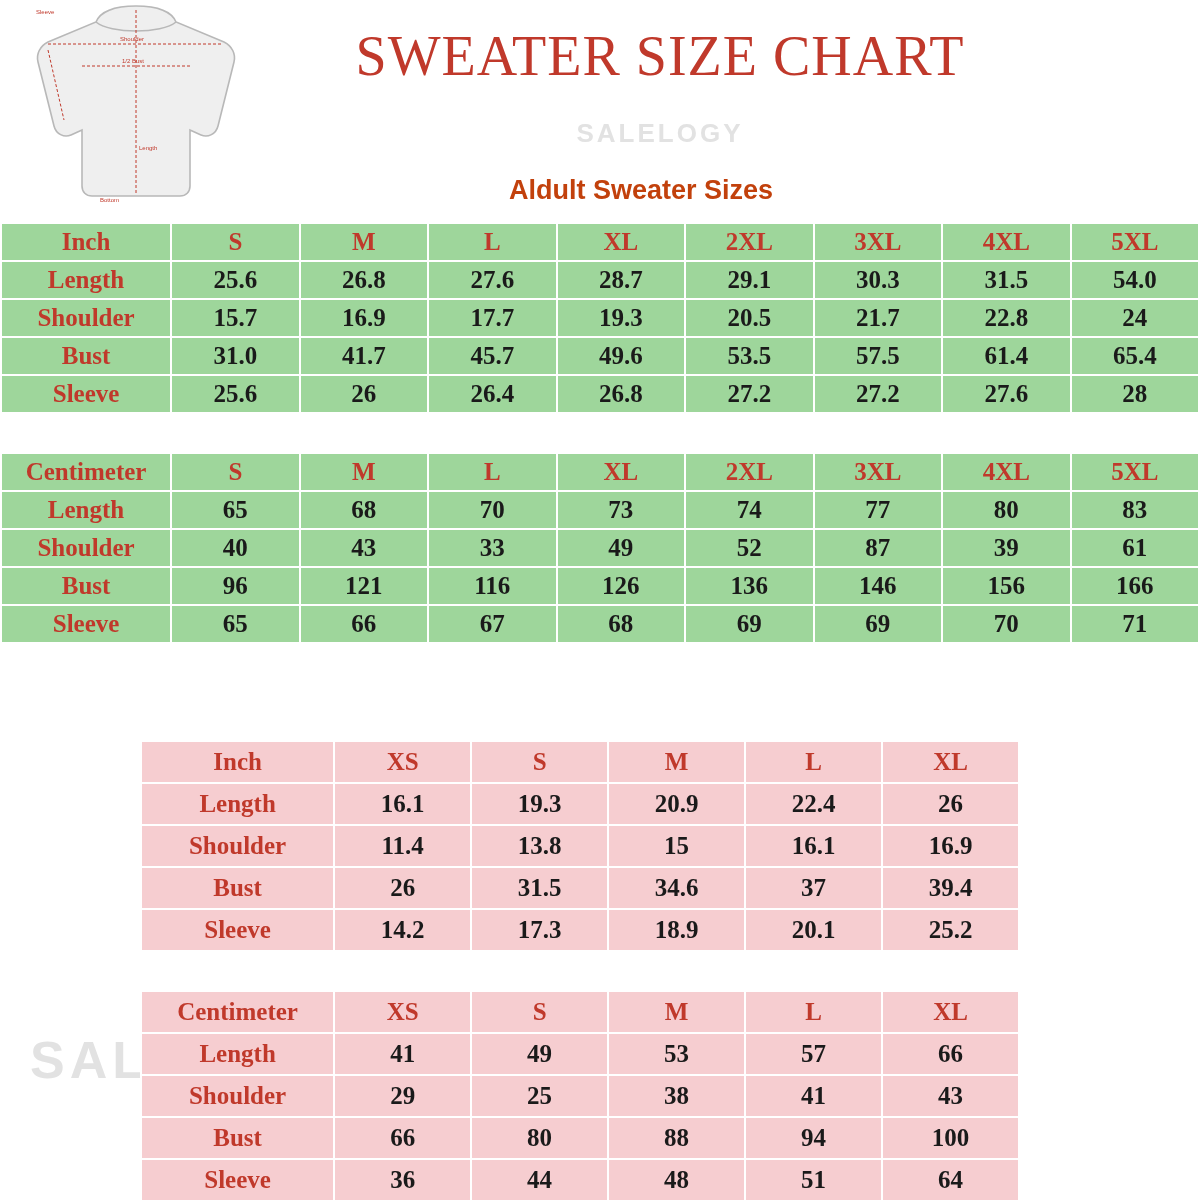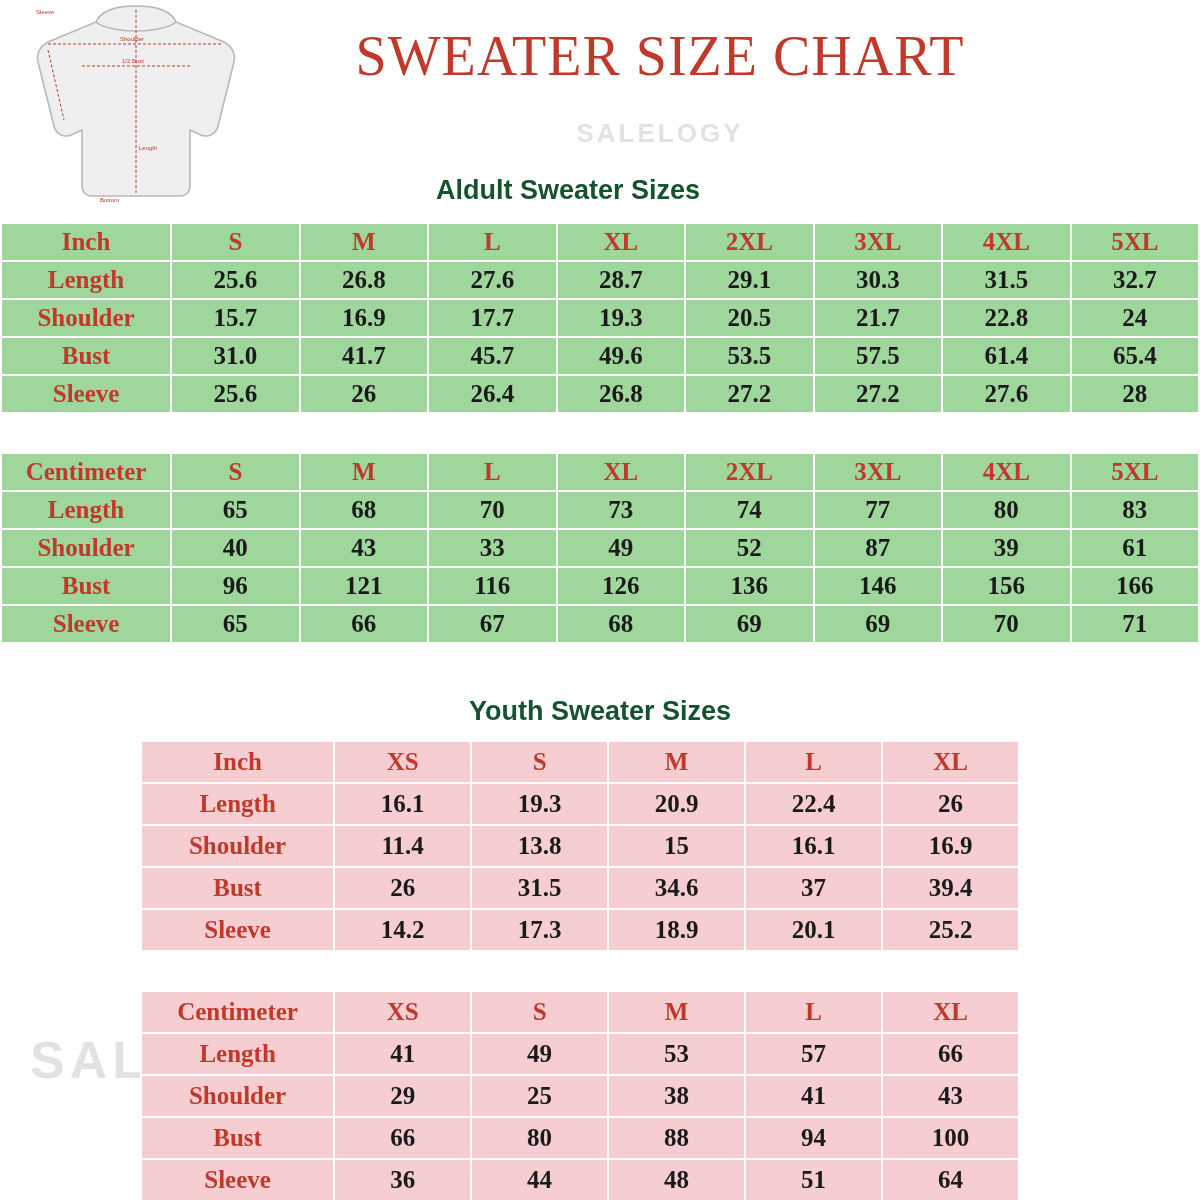--- a/index.html
+++ b/index.html
@@ -77,22 +77,22 @@
     width: 250px;
     height: 205px;
   }
 
   
   .banner {
     position: absolute;
     background: #ffffff;
     font-family: "Liberation Sans", sans-serif;
     font-weight: 700;
-    color: #14532d;
-    text-align: center;
+    color: #c2410c;
+    text-align: right;
     z-index: 5;
   }
   .banner-adult {
     left: 363px;
     top: 168px;
     width: 410px;
     height: 44px;
     font-size: 27px;
     line-height: 44px;
   }
@@ -183,21 +183,20 @@
       </g>
     </svg>
   </div>
 
   <div class="title">SWEATER SIZE CHART</div>
   <div class="watermark-top">SALELOGY</div>
   <div class="watermark-mid">SALELOGY</div>
   <div class="watermark-bottom">SALELOGY</div>
 
   <div class="banner banner-adult">Aldult Sweater Sizes</div>
-  <div class="banner banner-youth">Youth Sweater Sizes</div>
 
   <table id="adult-inch" class="tbl-green">
     <tbody>
       <tr>
         <td class="hdr-row colw-label">Inch</td>
         <td class="hdr-row">S</td>
         <td class="hdr-row">M</td>
         <td class="hdr-row">L</td>
         <td class="hdr-row">XL</td>
         <td class="hdr-row">2XL</td>
@@ -207,21 +206,21 @@
       </tr>
       <tr>
         <td class="rowlabel">Length</td>
         <td>25.6</td>
         <td>26.8</td>
         <td>27.6</td>
         <td>28.7</td>
         <td>29.1</td>
         <td>30.3</td>
         <td>31.5</td>
-        <td>32.7</td>
+        <td>54.0</td>
       </tr>
       <tr>
         <td class="rowlabel">Shoulder</td>
         <td>15.7</td>
         <td>16.9</td>
         <td>17.7</td>
         <td>19.3</td>
         <td>20.5</td>
         <td>21.7</td>
         <td>22.8</td>

